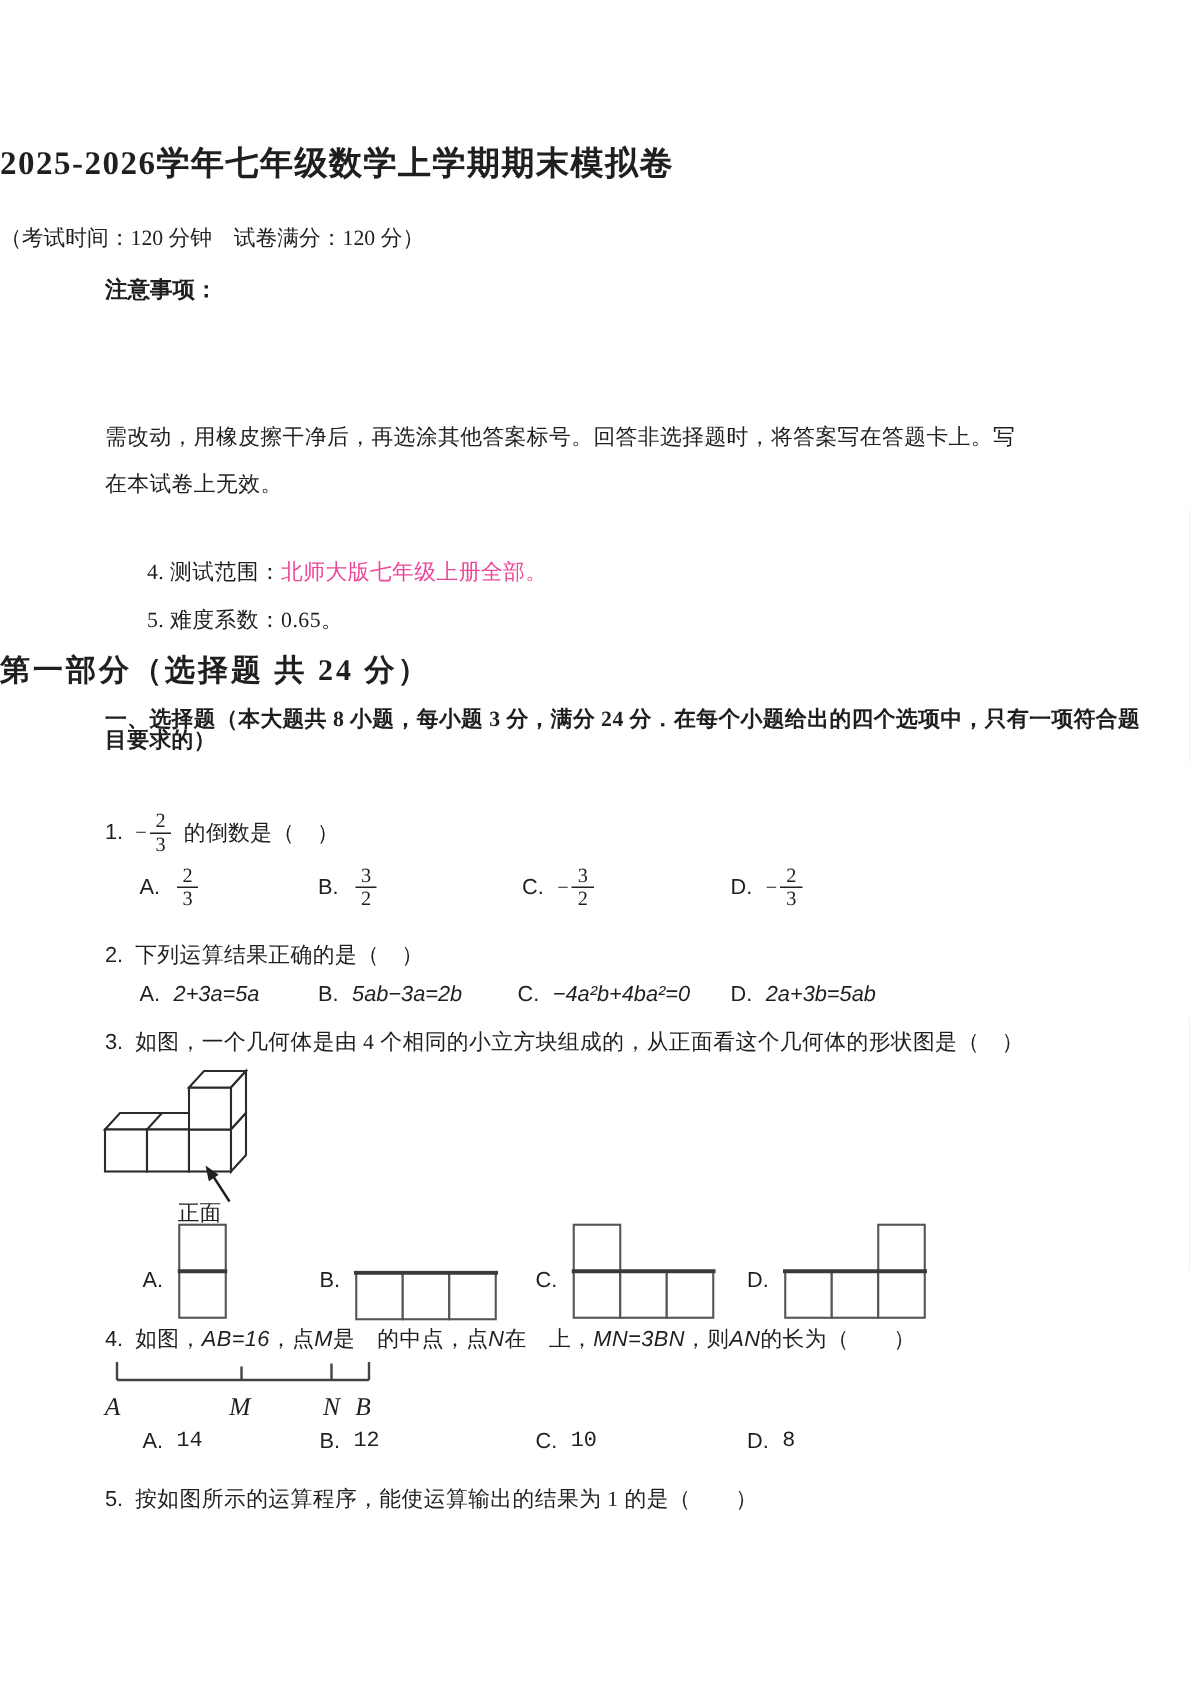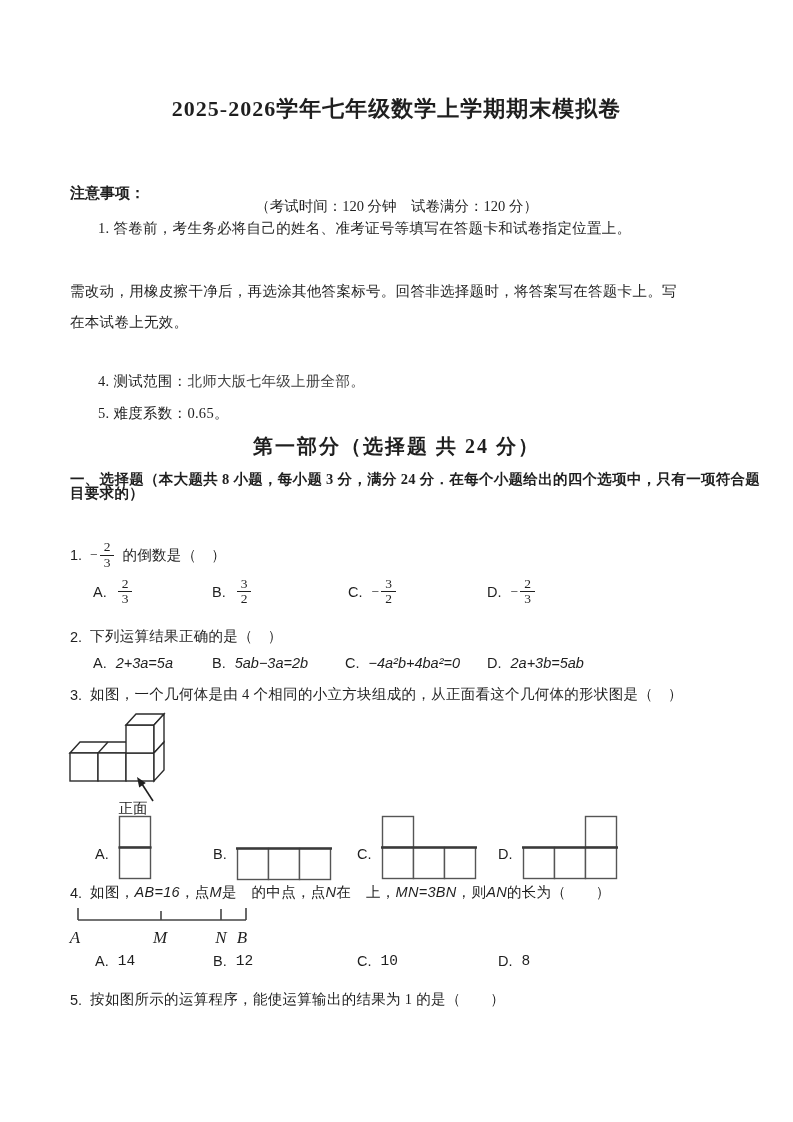--- a/index.html
+++ b/index.html
@@ -3,28 +3,28 @@
 <meta charset="utf-8">
 <style>
   * { margin:0; padding:0; box-sizing:border-box; }
   html,body { background:#e8e8e8; }
   .page {
     position:relative; width:793px; height:1122px; margin:0 auto;
     background:#ffffff; overflow:hidden;
     font-family:"Liberation Serif", serif; color:#1f1f1f;
   }
   .abs { position:absolute; white-space:nowrap; }
-  .center { left:0; width:793px; text-align:center; }
+  .center { left:0; width:793px; text-align:left; }
   .title { font-size:22px; font-weight:bold; letter-spacing:1px; }
-  .subtitle { font-size:14.5px;margin-top:48px; }
+  .subtitle { font-size:14.5px; }
   .h-bold { font-size:15px; font-weight:bold; }
   .bodyline { font-size:14.5px; letter-spacing:0.3px; }
   .part-heading { font-size:20px; font-weight:bold; letter-spacing:2px; }
   .intro { font-size:14.5px; font-weight:bold; letter-spacing:0.3px; }
-  .red { color:#404040; }
+  .red { color:#ec4899; }
   .qstem { display:flex; align-items:center; gap:8px; }
   .qnum { font-family:"Liberation Sans", sans-serif; font-size:14.5px; }
   .qtext { font-size:14.5px; letter-spacing:0.3px; }
   .math { font-family:Liberation Sans, sans-serif; font-style:italic; font-size:14.5px; }
   .frac { display:inline-flex; align-items:center; gap:2px; font-family:"Liberation Serif", serif; font-size:13.5px; }
   .frac .stack { display:inline-block; text-align:center; line-height:1.05; }
   .frac .num { display:block; padding:0 4px; border-bottom:1px solid #1f1f1f; }
   .frac .den { display:block; padding:0 4px; }
   .optrow { position:absolute; left:70px; right:0; }
   .opt { position:absolute; top:0; display:flex; align-items:center; gap:9px; }
@@ -38,21 +38,20 @@
 </style>
 </head>
 <body>
 
 <div class="page">
 
   <div class="abs center title" style="top:94px">2025-2026学年七年级数学上学期期末模拟卷</div>
   <div class="abs center subtitle" style="top:149px">（考试时间：120 分钟　试卷满分：120 分）</div>
 
   <div class="abs h-bold" style="left:70px; top:184px">注意事项：</div>
-  <div class="abs bodyline" style="left:98px; top:219px">1. 答卷前，考生务必将自己的姓名、准考证号等填写在答题卡和试卷指定位置上。</div>
   <div class="abs bodyline" style="left:70px; top:282px">需改动，用橡皮擦干净后，再选涂其他答案标号。回答非选择题时，将答案写在答题卡上。写</div>
   <div class="abs bodyline" style="left:70px; top:313px">在本试卷上无效。</div>
   <div class="abs bodyline" style="left:98px; top:372px">
     <span>4. 测试范围：</span><span class="red">北师大版七年级上册全部。</span>
   </div>
   <div class="abs bodyline" style="left:98px; top:404px">5. 难度系数：0.65。</div>
 
   <div class="abs center part-heading" style="top:433px">第一部分（选择题 共 24 分）</div>
 
   <div class="abs intro" style="left:70px; top:470px">一、选择题（本大题共 8 小题，每小题 3 分，满分 24 分．在每个小题给出的四个选项中，只有一项符合题</div>

